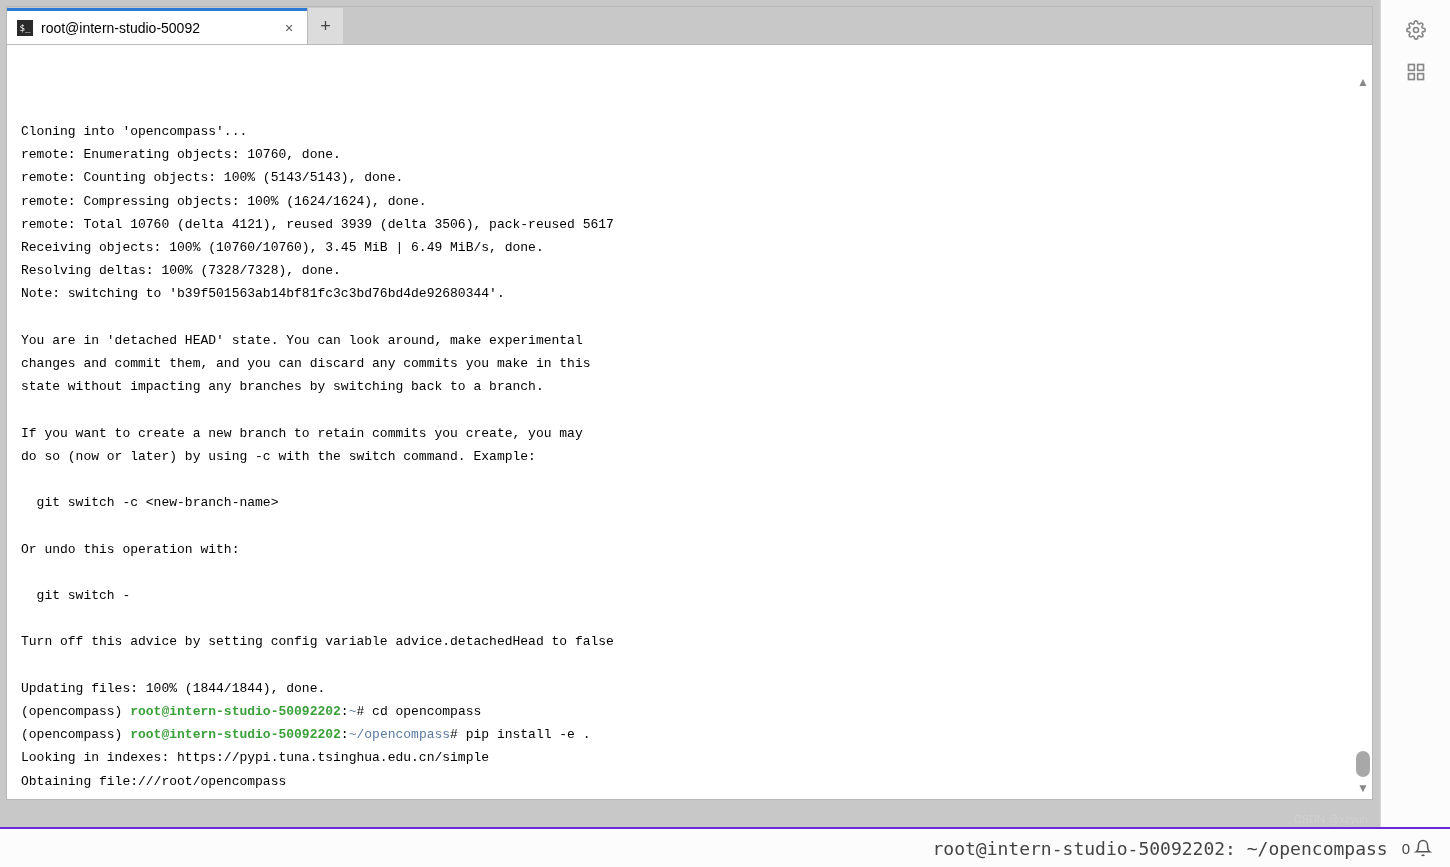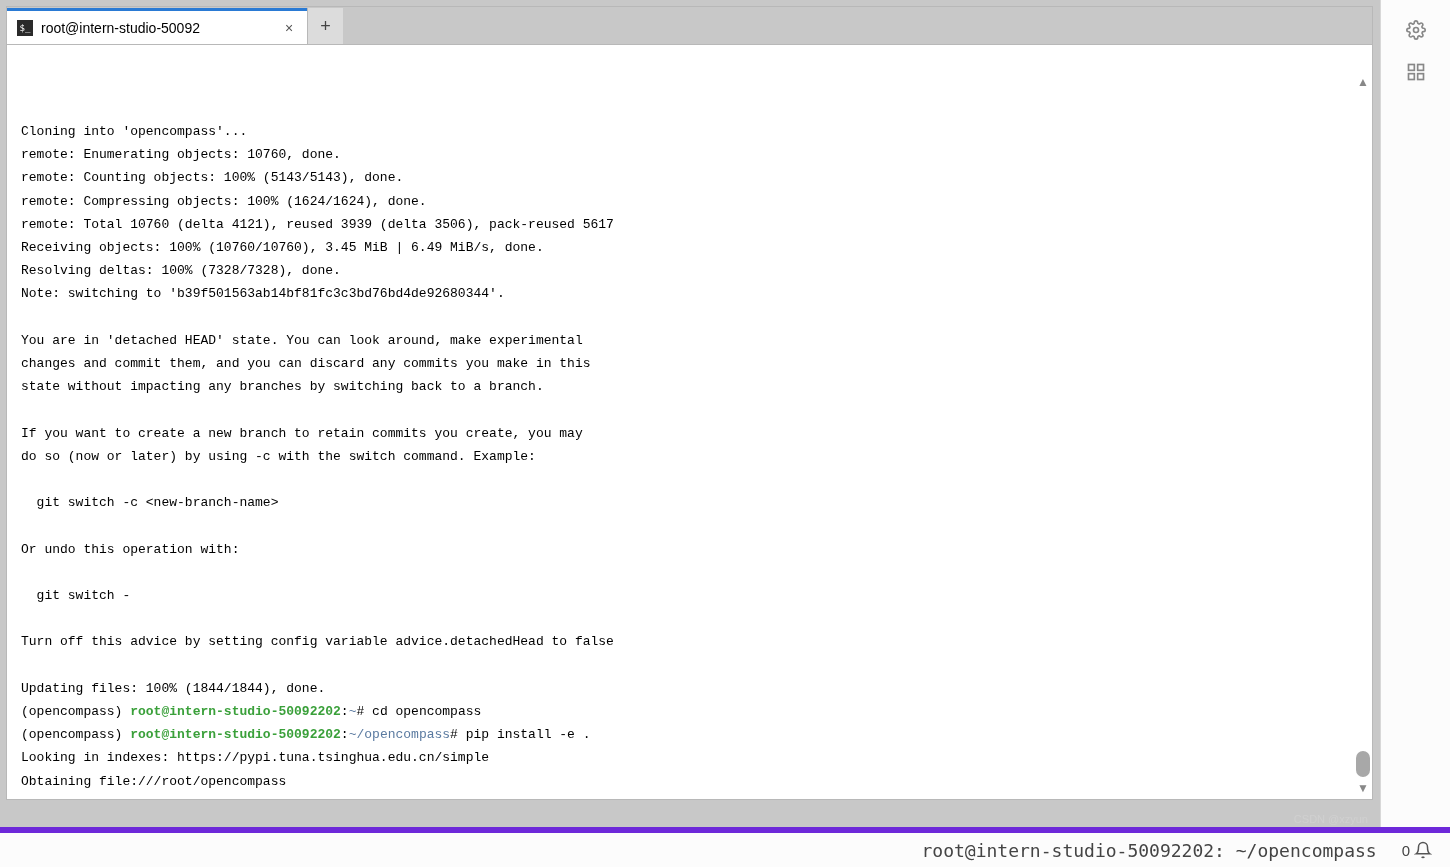--- a/index.html
+++ b/index.html
@@ -102,24 +102,24 @@
   width: 24px; height: 24px;
   margin: 18px auto 0 auto;
   color: #888;
   display:flex; align-items:center; justify-content:center;
 }
 .footer {
   position: absolute;
   left: 0; right: 0; bottom: 0;
   height: 40px;
   background: #fcfcfc;
-  border-top: 6px solid #6d28d9;
+  border-top: 2px solid #6d28d9;
   display: flex; align-items: center; justify-content: flex-end;
   padding-right: 18px;
-  gap: 25px;
+  gap: 14px;
   font-size: 18px;
   color: #444;
 }
 .footer-text { font-family: 'Consolas',monospace; }
 .bell-badge { display:flex; align-items:center; gap:4px; font-size:15px; }
 .watermark {
   position:absolute; right:82px; bottom:42px;
   color:#d0d0d0; font-size:11px;
 }
 </style>

